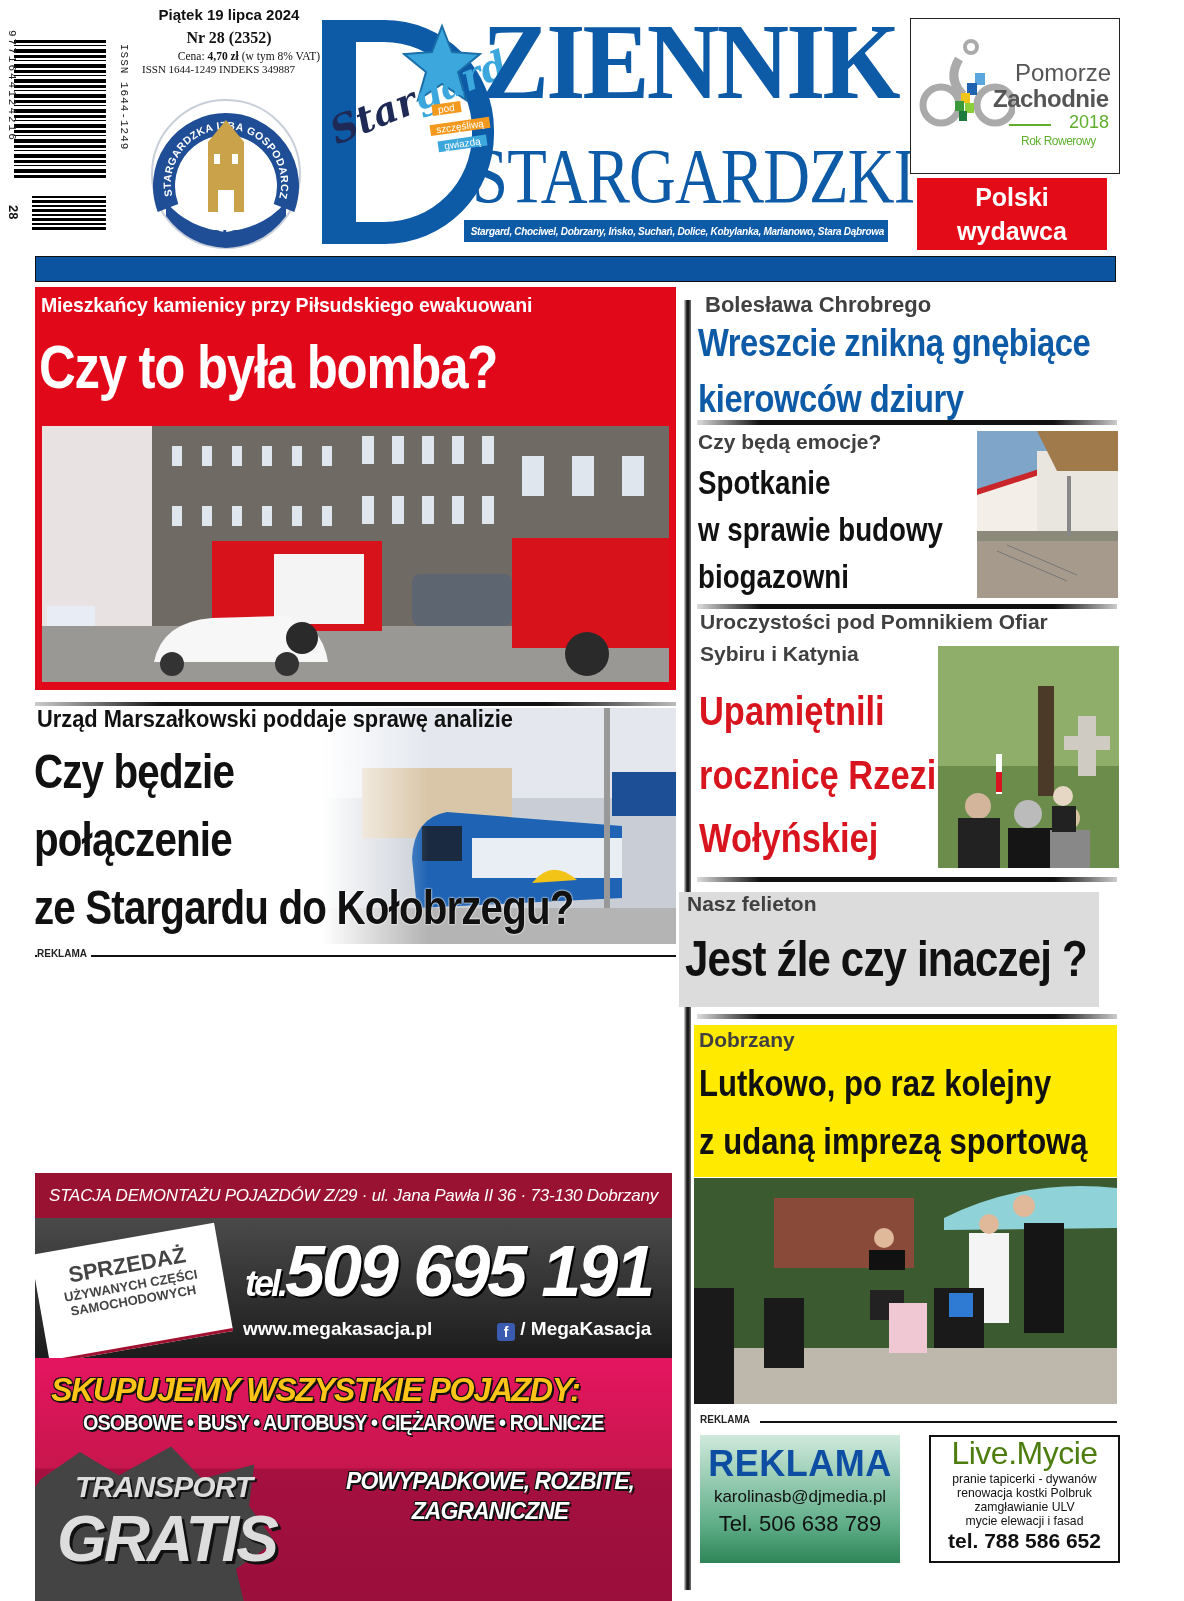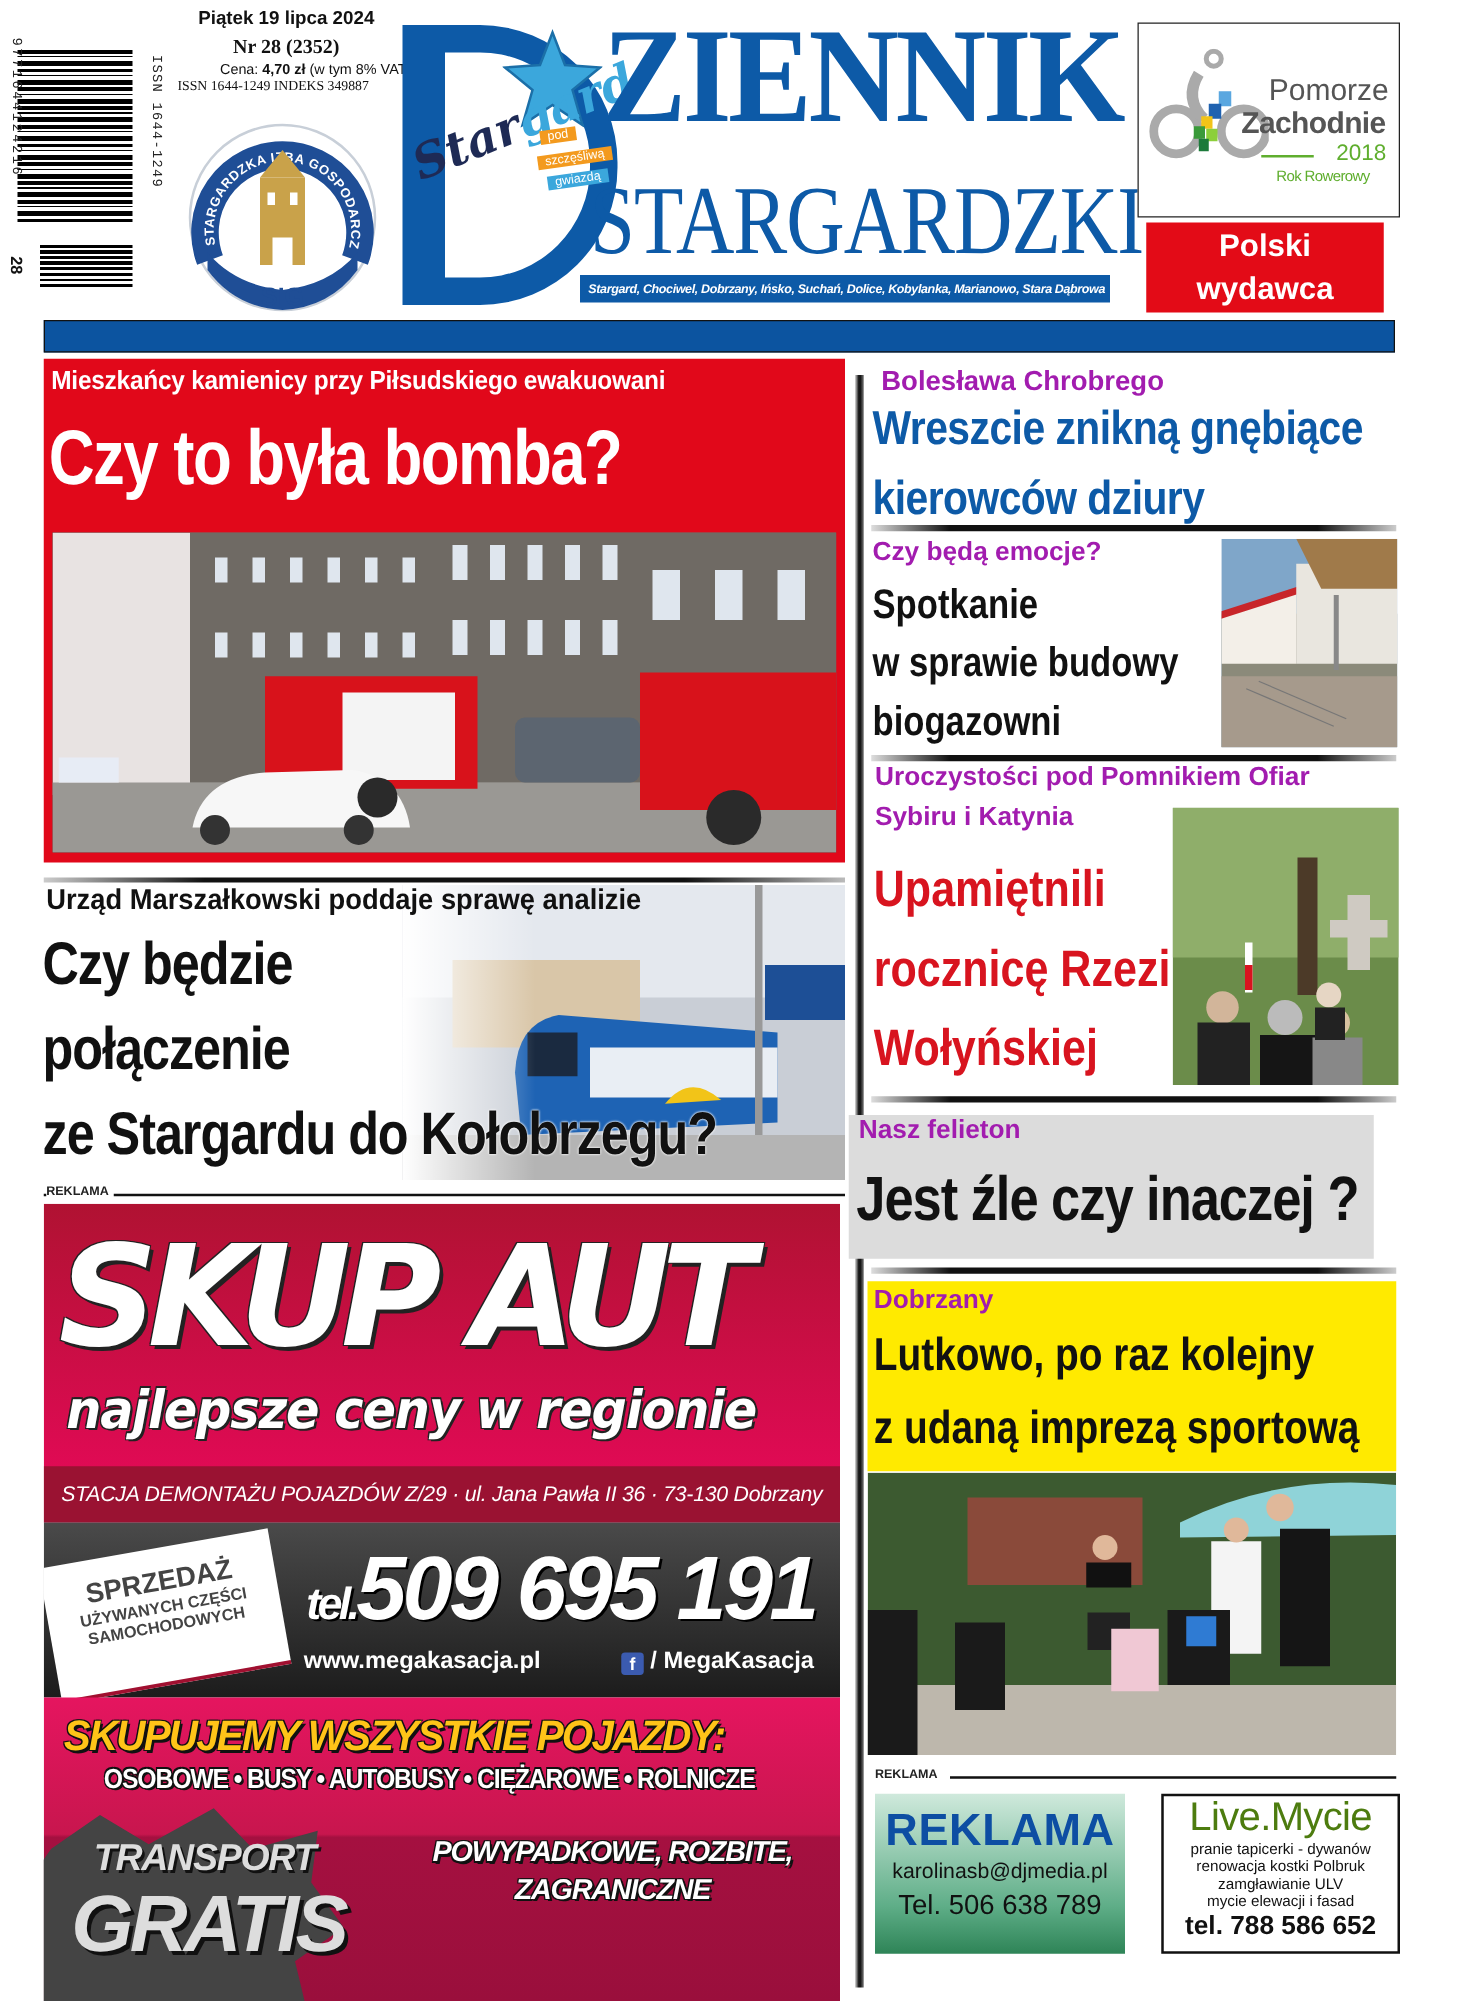--- a/index.html
+++ b/index.html
@@ -5,21 +5,21 @@
   * { box-sizing: border-box; margin: 0; padding: 0; }
   html, body { width: 1184px; height: 1601px; background: #ffffff; overflow: hidden; }
   body { position: relative; font-family: "Liberation Sans", sans-serif; color: #111; }
   .abs { position: absolute; }
   .issn-vert { left: 118px; top: 44px; writing-mode: vertical-rl; font-family: "Liberation Mono", monospace; font-size: 11px; color: #222; letter-spacing: 1px; }
   .bc-digits { left: 6px; top: 30px; writing-mode: vertical-rl; font-family: "Liberation Mono", monospace; font-size: 11px; color:#222; letter-spacing: 2px; }
   .bc-num { left: 6px; top: 205px; writing-mode: vertical-rl; font-weight: bold; font-size: 13px; }
   .issue-info { left: 136px; top: 6px; width: 186px; text-align: center; }
   .issue-date { font-family: "Liberation Sans", sans-serif; font-weight: bold; font-size: 15px; }
   .issue-nr { font-family: "Liberation Serif", serif; font-weight: bold; font-size: 16px; margin-top: 6px; }
-  .issue-price { font-family: Liberation Sans, sans-serif; font-size: 11.5px; margin-top: 3px; white-space: nowrap; text-align: center; padding-left: 6px; margin-left: 34px;}
+  .issue-price { font-family: Liberation Serif, serif; font-size: 11.5px; margin-top: 3px; white-space: nowrap; text-align: center; padding-left: 6px; margin-left: 34px;}
   .issue-price b { font-weight: bold; }
   .issue-issn { font-family: "Liberation Serif", serif; font-size: 11px; white-space: nowrap; text-align:left; padding-left:6px; margin-top: 1px;}
   .sig-logo { left: 148px; top: 98px; width: 156px; height: 152px; }
 
   .logo-wrap { left: 322px; top: 8px; width: 566px; height: 236px; }
   .logo-D { position:absolute; left: 0; top: 12px; width: 172px; height: 224px; border: 22px solid #0d5aa7; border-left-width: 34px; border-radius: 0 110px 110px 0; }
   .logo-ziennik { position:absolute; left: 160px; top: 0px; font-family: "Liberation Serif", serif; font-weight: bold; font-size: 108px; color: #0d5aa7; letter-spacing: -3px; line-height: 108px; transform: scaleX(0.93); transform-origin: left top;}
   .logo-starg { position:absolute; left: 150px; top: 128px; font-family: "Liberation Serif", serif; font-size: 78px; color: #0d5aa7; letter-spacing: -1px; line-height: 80px; transform: scaleX(0.83); transform-origin: left top; }
   .logo-band { position:absolute; left: 142px; top: 212px; width: 424px; height: 22px; background: #0d5aa7; color:#fff; font-size: 10px; font-style: italic; font-weight: bold; display:flex; align-items:center; justify-content:flex-end; padding-right: 4px; white-space: nowrap; letter-spacing: -0.3px;}
   .logo-star { position:absolute; left: 80px; top: 14px; width: 80px; height: 80px; }
@@ -76,21 +76,21 @@
   .fb-ic { display:inline-block; width: 18px; height: 18px; background:#3b5bb0; color:#fff; border-radius: 3px; font-size: 14px; text-align:center; line-height: 18px; vertical-align: -2px; }
   .ad-bottom { position:absolute; left:0; top: 395px; width:100%; height: 243px; background: linear-gradient(#e5155f, #c8164e 45%, #a51040 46%, #9a0f3c); }
   .ad-skupujemy { position:absolute; left: 16px; top: 12px; font-weight: bold; font-style: italic; font-size: 34px; color:#ffc418; white-space: nowrap; letter-spacing: -1.5px; text-shadow: 2px 2px 0 #111, -1px -1px 0 #111, 1px -1px 0 #111, -1px 1px 0 #111; transform: scaleX(0.95); transform-origin:left;}
   .ad-types { position:absolute; left: 48px; top: 52px; font-weight: bold; font-size: 22px; color:#fff; white-space: nowrap; letter-spacing: -1px; text-shadow: 2px 2px 0 #111, -1px -1px 0 #111, 1px -1px 0 #111, -1px 1px 0 #111; transform: scaleX(0.9); transform-origin:left;}
   .ad-gear { position:absolute; left: -20px; top: 85px; width: 260px; height: 180px; background:#444; clip-path: polygon(10% 20%, 25% 5%, 40% 18%, 60% 2%, 72% 20%, 92% 12%, 90% 35%, 100% 55%, 85% 70%, 90% 100%, 0 100%, 0 40%); }
   .ad-transport { position:absolute; left: 40px; top: 112px; font-weight: bold; font-style: italic; font-size: 30px; color:#ddd; letter-spacing: -1px; text-shadow: 2px 2px 0 #111; }
   .ad-gratis { position:absolute; left: 22px; top: 144px; font-weight: bold; font-style: italic; font-size: 64px; color:#ddd; letter-spacing: -3px; text-shadow: 3px 3px 0 #111; }
   .ad-kompl { position:absolute; left: 285px; top: 108px; width: 340px; text-align:center; font-weight:bold; font-style: italic; font-size: 23px; color:#fff; line-height: 30px; letter-spacing: -1px; text-shadow: 2px 2px 0 #111, -1px -1px 0 #111, 1px -1px 0 #111, -1px 1px 0 #111;}
 
   
-  .r-kicker { font-weight: bold; font-size: 21px; color:#a21caf; white-space: nowrap; }
+  .r-kicker { font-weight: bold; font-size: 21px; color:#404040; white-space: nowrap; }
   .r-title { font-weight: bold; white-space: nowrap; transform-origin: left; }
   .r-rule { height: 5px; background: linear-gradient(to right, #ddd, #111 15%, #111 85%, #ccc); }
 
   .s3-title { color: #0d5aa7; font-size: 38px; letter-spacing: -0.5px; transform: scaleX(0.86); }
   .s4-title { color: #111; font-size: 33px; transform: scaleX(0.84); }
   .s5-title { color: #d8141f; font-size: 41px; transform: scaleX(0.84); }
   .s6-box { left: 679px; top: 892px; width: 420px; height: 115px; background:#dcdcdc; }
   .s6-title { position:absolute; left: 6px; top: 38px; font-weight: bold; font-size: 50px; letter-spacing: -1px; white-space: nowrap; transform: scaleX(0.84); transform-origin: left; }
   .s7-box { left: 694px; top: 1025px; width: 423px; height: 152px; background:#ffea00; }
   .s7-title { font-size: 37px; transform: scaleX(0.84); color:#111; }
@@ -263,24 +263,20 @@
 </div>
 <div class="abs s2-kicker">Urząd Marszałkowski poddaje sprawę analizie</div>
 <div class="abs s2-line" style="top:744px">Czy będzie</div>
 <div class="abs s2-line" style="top:812px">połączenie</div>
 <div class="abs s2-line" style="top:880px">ze Stargardu do Kołobrzegu?</div>
 
 <div class="abs rek-rule" style="left:35px; top:955px; width:641px;"></div>
 <div class="abs rek-label" style="left:37px; top:948px;">REKLAMA</div>
 
 <div class="abs ad-skup">
-  <div class="ad-top">
-    <div class="ad-skup-title">SKUP AUT</div>
-    <div class="ad-skup-sub">najlepsze ceny w regionie</div>
-  </div>
   <div class="ad-addr">STACJA DEMONTAŻU POJAZDÓW Z/29 · ul. Jana Pawła II  36 · 73-130 Dobrzany</div>
   <div class="ad-dark">
     <div class="ad-sprzed">
       <div class="l1">SPRZEDAŻ</div>
       <div class="l2">UŻYWANYCH CZĘŚCI</div>
       <div class="l3">SAMOCHODOWYCH</div>
     </div>
     <div class="ad-tel">
       <span class="pre">tel.</span><span class="num">509 695 191</span>
     </div>

